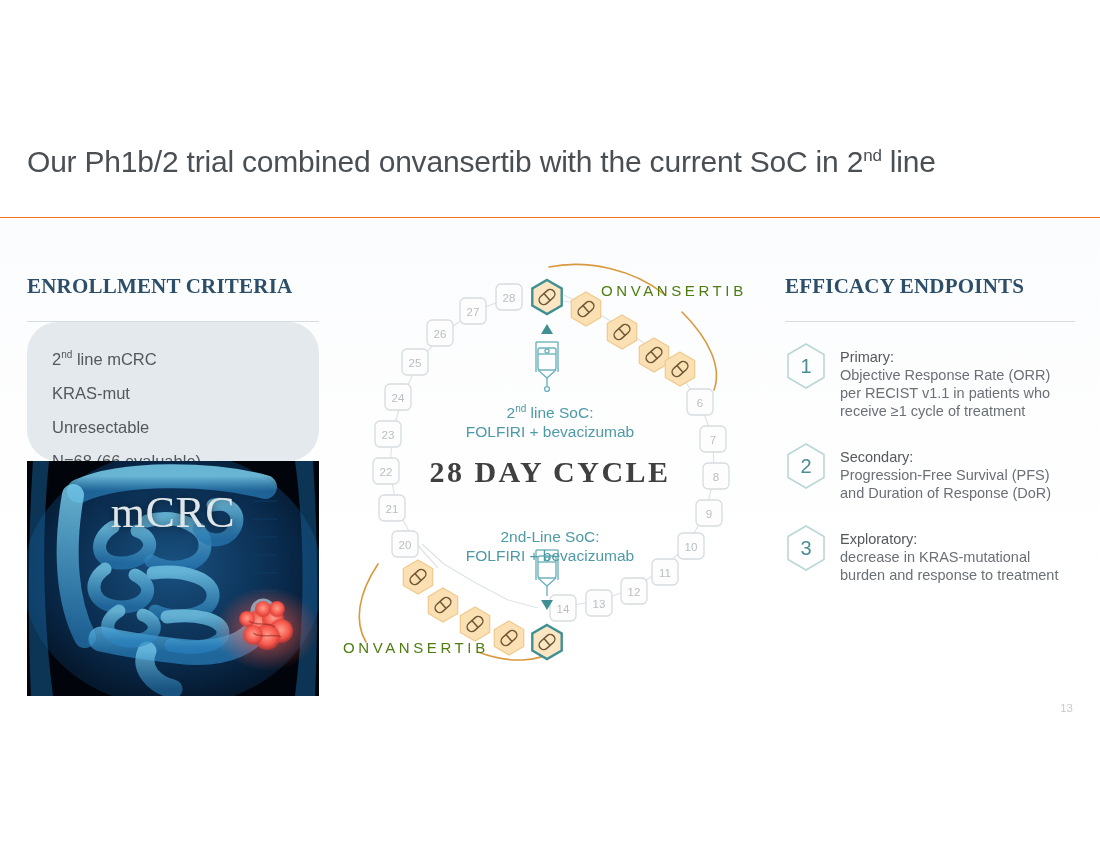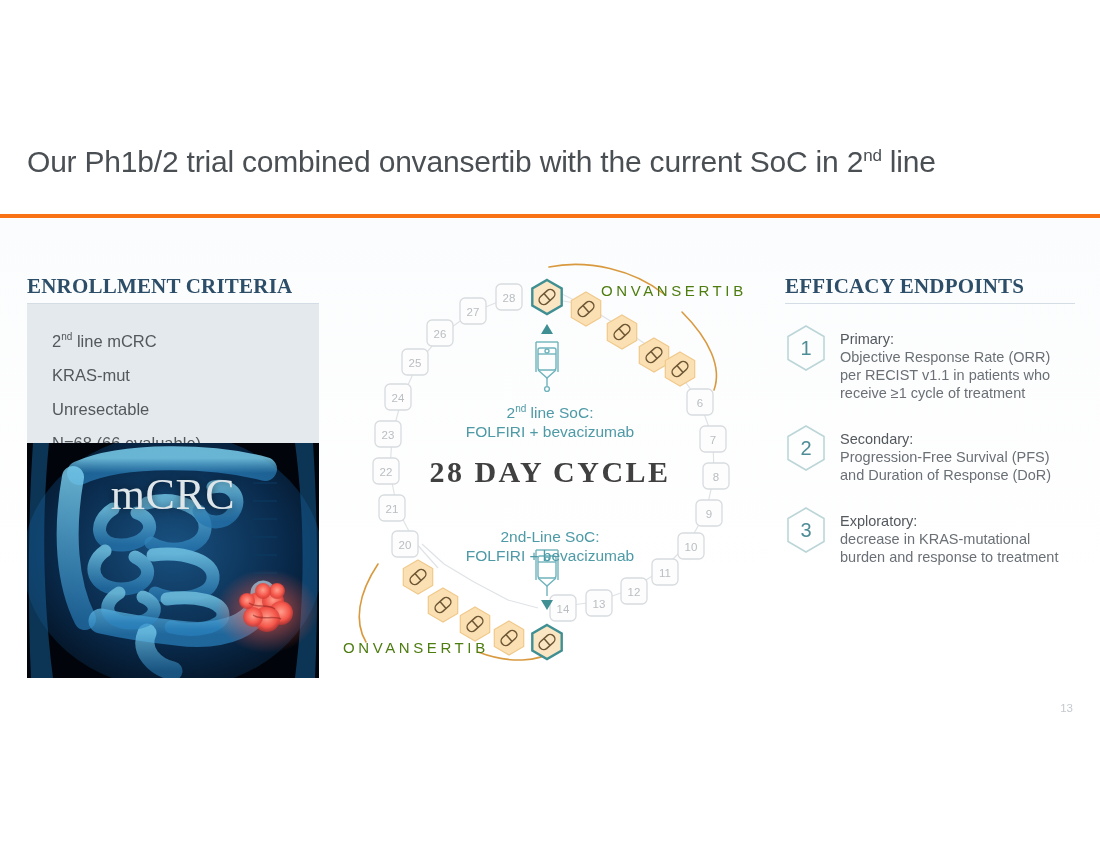--- a/index.html
+++ b/index.html
@@ -8,47 +8,48 @@
     background: #ffffff;
     font-family: "Liberation Sans", sans-serif;
     overflow: hidden;
   }
   .slide { position: relative; width: 1100px; height: 849px; background: #fff; }
 
   
   .header {
     position: absolute; left: 0; top: 0; width: 1100px; height: 218px;
     background: #ffffff;
-    border-bottom: 4px solid #f97316;
+    border-bottom: 1px solid #f97316;
     padding-left: 32px;
   }
   .slide-title {
     position: absolute; left: 27px; top: 145px;
     font-size: 30px; font-weight: 400; color: #4a4f54;
     letter-spacing: -0.2px; white-space: nowrap;
   }
   .slide-title sup { font-size: 17px; vertical-align: super; }
 
   
   .body-bg {
     position: absolute; left: 0; top: 219px; width: 1100px; height: 630px;
     background: linear-gradient(180deg,#fbfcfd 0%, #ffffff 60%);
   }
 
   
   .col-left { position: absolute; left: 27px; top: 274px; width: 292px; }
   .sec-head {
     font-family: "Liberation Serif", serif;
     font-weight: bold; font-size: 21px; color: #2d4e68;
-    letter-spacing: 0.2px; padding-bottom: 4px;
+    letter-spacing: 0.2px; padding-bottom: 22px;
   }
   .sec-rule { height: 1px; background: #d4dde4; width: 100%; }
   .criteria-box {
     margin-top: 0px; background: #e3e9ed; padding: 16px 0 18px 25px;
     height: 139px;
+    border-radius: 31px;
   }
   .criteria-box .item {
     font-size: 16.5px; color: #53585d; line-height: 34px; font-weight: 400;
   }
   .criteria-box .item sup { font-size: 10px; vertical-align: super; }
 
   
   .mcrc-img {
     position: relative; width: 292px; height: 235px; overflow: hidden;
     background: #02060c;

